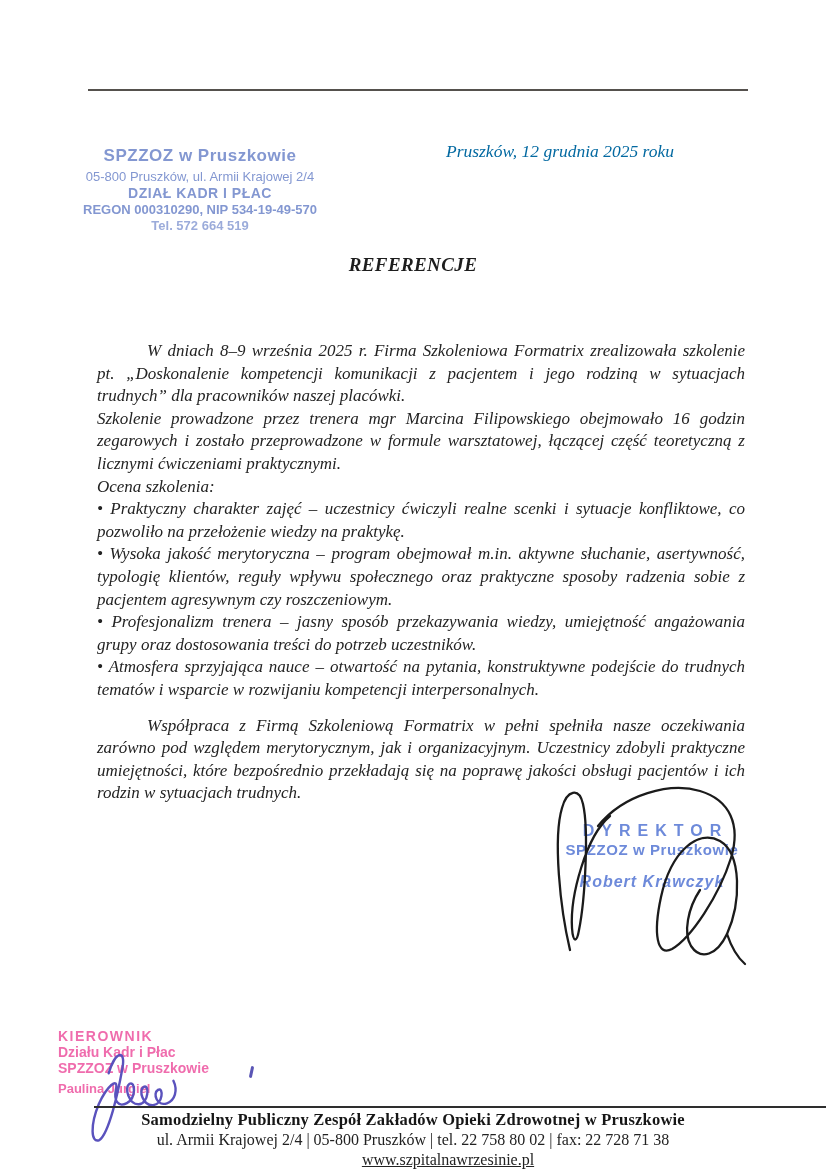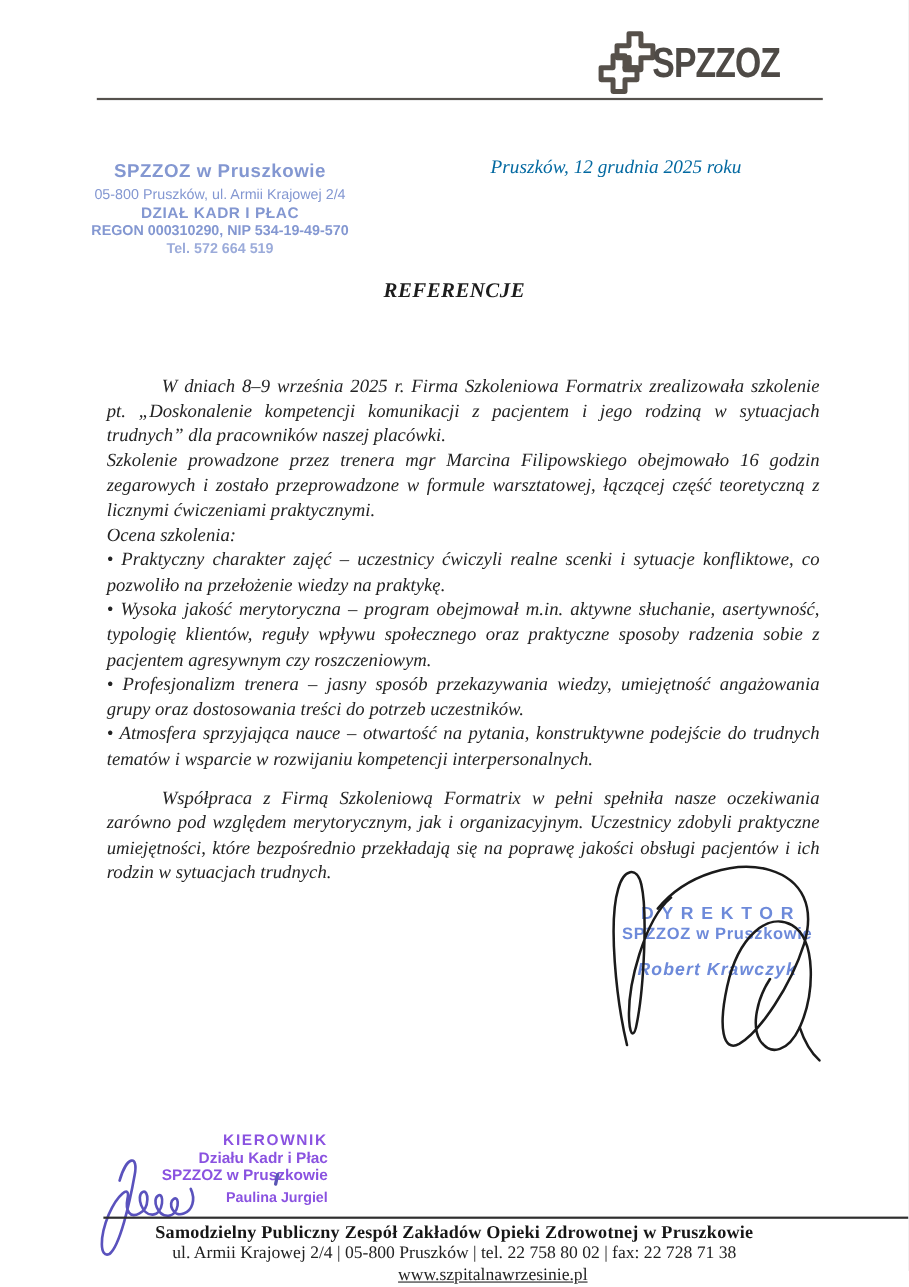--- a/index.html
+++ b/index.html
@@ -61,22 +61,22 @@
     font-family:Liberation Sans, sans-serif;color:#5677d4;
     filter:blur(0.3px);opacity:0.86;
   }
   .d-role{font-size:16px;font-weight:700;letter-spacing:7px;padding-left:7px;}
   .d-org{font-size:15px;font-weight:700;letter-spacing:0.6px;margin-top:1px;}
   .d-name{font-size:16px;font-weight:700;font-style:italic;letter-spacing:1px;margin-top:15px;}
   .sig-director{position:absolute;left:10px;top:0;}
   
   .hr-block{position:absolute;left:58px;top:1028px;width:250px;height:110px;}
   .k-stamp{
-    position:absolute;left:0;top:0;width:240px;text-align:right;
-    font-family:"Liberation Sans", sans-serif;color:#6d28d9;
+    position:absolute;left:0;top:0;width:240px;text-align:left;
+    font-family:"Liberation Sans", sans-serif;color:#ec4899;
     filter:blur(0.45px);opacity:0.8;
   }
   .k-role{font-size:14px;font-weight:700;letter-spacing:1.5px;}
   .k-dept{font-size:14px;font-weight:700;margin-top:0px;}
   .k-org{font-size:14px;font-weight:700;margin-top:0px;}
   .k-name{font-size:13px;font-weight:700;margin-top:5px;}
   .sig-hr{position:absolute;left:18px;top:12px;transform:rotate(-4deg);}
   .sig-tick{position:absolute;left:192px;top:38px;width:3px;height:12px;background:#5a55b5;transform:rotate(12deg);border-radius:2px;}
   
   .footer-rule{position:absolute;left:94px;top:1106px;width:732px;height:2px;background:#2e2e2e;}
@@ -86,30 +86,20 @@
   }
   .f2{position:absolute;left:0;top:1131px;width:826px;text-align:center;font-size:16px;color:#222;}
   .f3{position:absolute;left:0;top:1151px;width:826px;text-align:center;font-size:16px;color:#222;padding-left:35px;}
   .f3 span{text-decoration:underline;}
 </style>
 </head>
 <body>
 
 <div class="page">
 
-  <div class="logo-wrap">
-    <svg class="logo-cross" width="58" height="62" viewBox="0 0 64 66">
-      <g fill="none" stroke="#56504a" stroke-width="5" stroke-linejoin="round" stroke-linecap="round">
-        <path d="M34 4 H46 V16 H58 V28 H46 V40 H34 V28 H22 V16 H34 Z"></path>
-        <path d="M18 26 H30 V38 H42 V50 H30 V62 H18 V50 H6 V38 H18 Z"></path>
-        <path d="M34 28 V40 H30 V38 H42" stroke-width="5"></path>
-      </g>
-    </svg>
-    <span class="logo-text">SPZZOZ</span>
-  </div>
   <div class="header-rule"></div>
 
   <div class="stamp-top">
     <div class="s1">SPZZOZ w Pruszkowie</div>
     <div class="s2">05-800 Pruszków, ul. Armii Krajowej 2/4</div>
     <div class="s3">DZIAŁ KADR I PŁAC</div>
     <div class="s4">REGON 000310290, NIP 534-19-49-570</div>
     <div class="s5">Tel. 572 664 519</div>
   </div>
 

